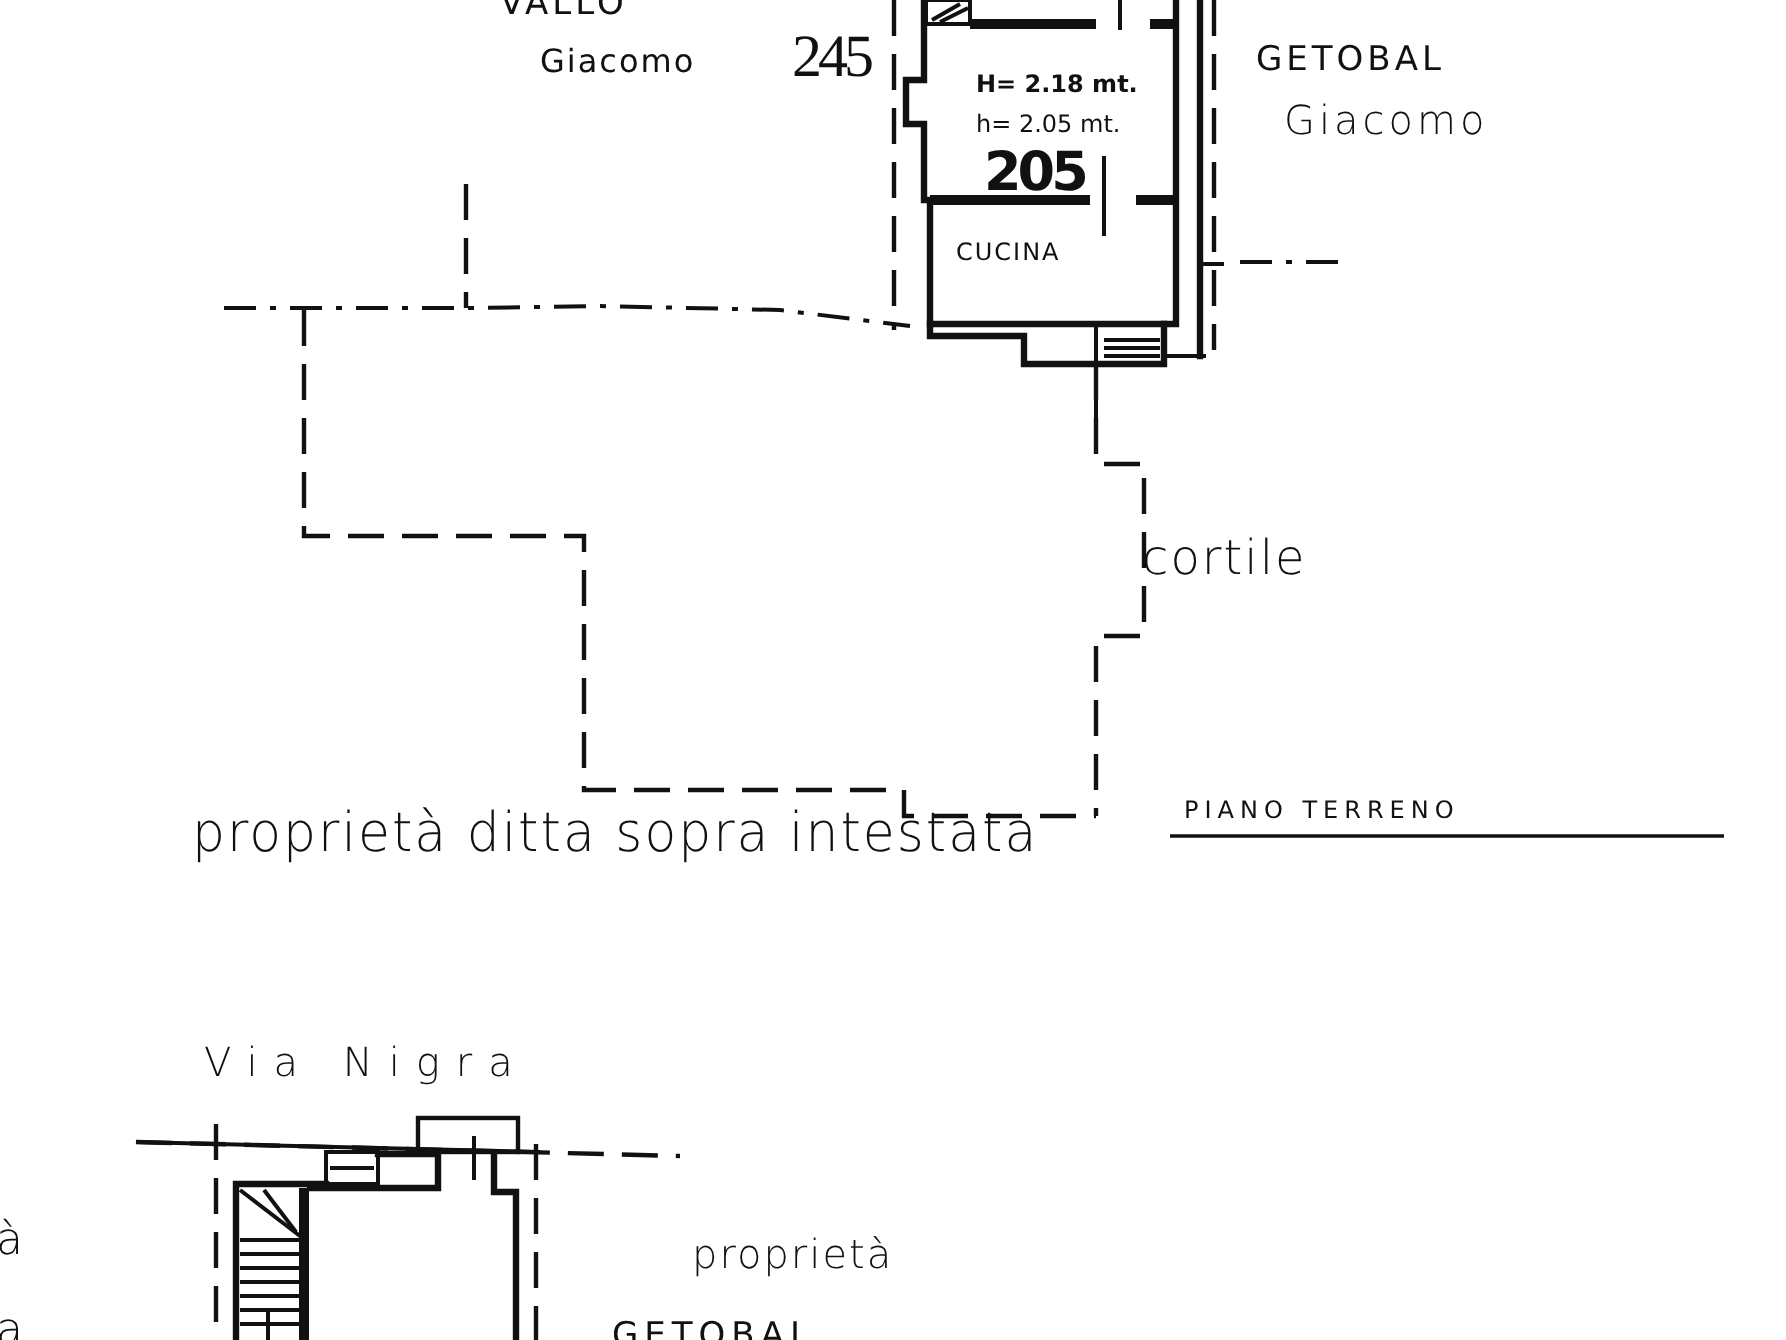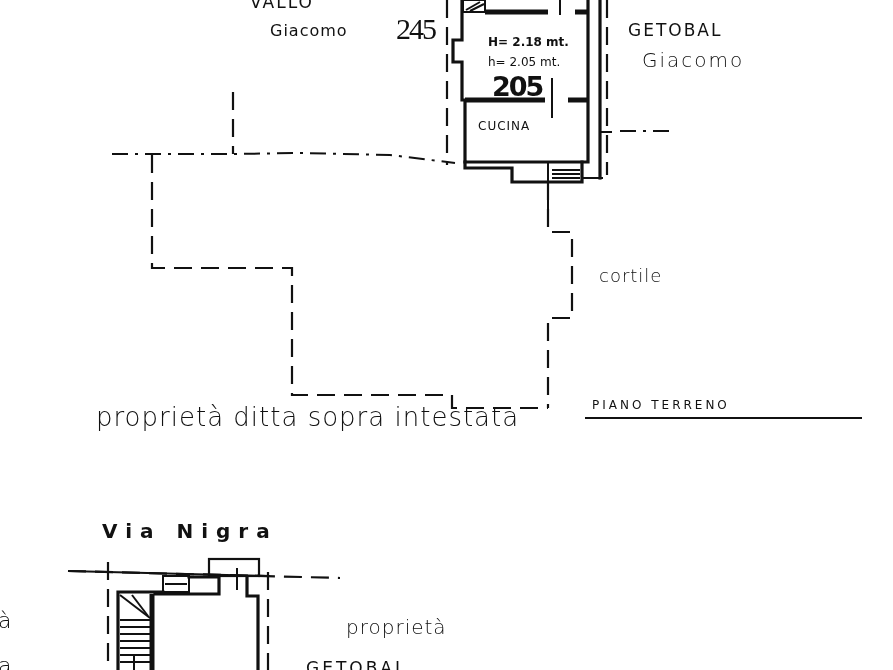--- a/index.html
+++ b/index.html
@@ -130,25 +130,25 @@
 <div class="hand num" style="left:396px; top:14px; font-size:30px; font-weight:400; letter-spacing:-2px;font-family:Liberation Serif, serif;">245</div>
 
 <div class="hand caps" style="left:628px; top:22px; font-size:17px; letter-spacing:2px;">GETOBAL</div>
 <div class="hand hand-cursive" style="left:642px; top:50px; font-size:20px; letter-spacing:2px;">Giacomo</div>
 
 <div class="hand" style="left:488px; top:36px; font-size:12px; font-weight:700;">H= 2.18 mt.</div>
 <div class="hand" style="left:488px; top:56px; font-size:12px; font-weight:400;">h= 2.05 mt.</div>
 <div class="hand num" style="left:492px; top:73px; font-size:27px; font-weight:700; letter-spacing:-2px;">205</div>
 <div class="hand caps" style="left:478px; top:120px; font-size:12px; letter-spacing:1px; font-weight:400;">CUCINA</div>
 
-<div class="hand hand-cursive" style="left:599px; top:267px; font-size:18px; letter-spacing:1px;">cortile</div>
+<div class="hand hand-cursive" style="left:571px; top:267px; font-size:24px; letter-spacing:1px;">cortile</div>
 
 <div class="hand hand-cursive" style="left:96px; top:404px; font-size:26px; letter-spacing:1px; transform:scaleY(1.05);">proprietà ditta sopra intestata</div>
 
 <div class="hand caps" style="left:592px; top:399px; font-size:12px; font-weight:400; letter-spacing:3px;">PIANO TERRENO</div>
 
-<div class="hand hand-cursive" style="left:102px; top:521px; font-size:20px; letter-spacing:8px;font-weight:bold;">Via Nigra</div>
+<div class="hand hand-cursive" style="left:102px; top:521px; font-size:20px; letter-spacing:8px;">Via Nigra</div>
 
 <div class="hand hand-cursive" style="left:300px; top:617px; font-size:20px; letter-spacing:1px;margin-left:46px;">proprietà</div>
 <div class="hand caps" style="left:306px; top:660px; font-size:17px; letter-spacing:3px;">GETOBAL</div>
 
 <div class="hand hand-cursive" style="left:-2px; top:610px; font-size:22px;">à</div>
 <div class="hand hand-cursive" style="left:-2px; top:655px; font-size:22px;">a</div>
 
 </body></html>

